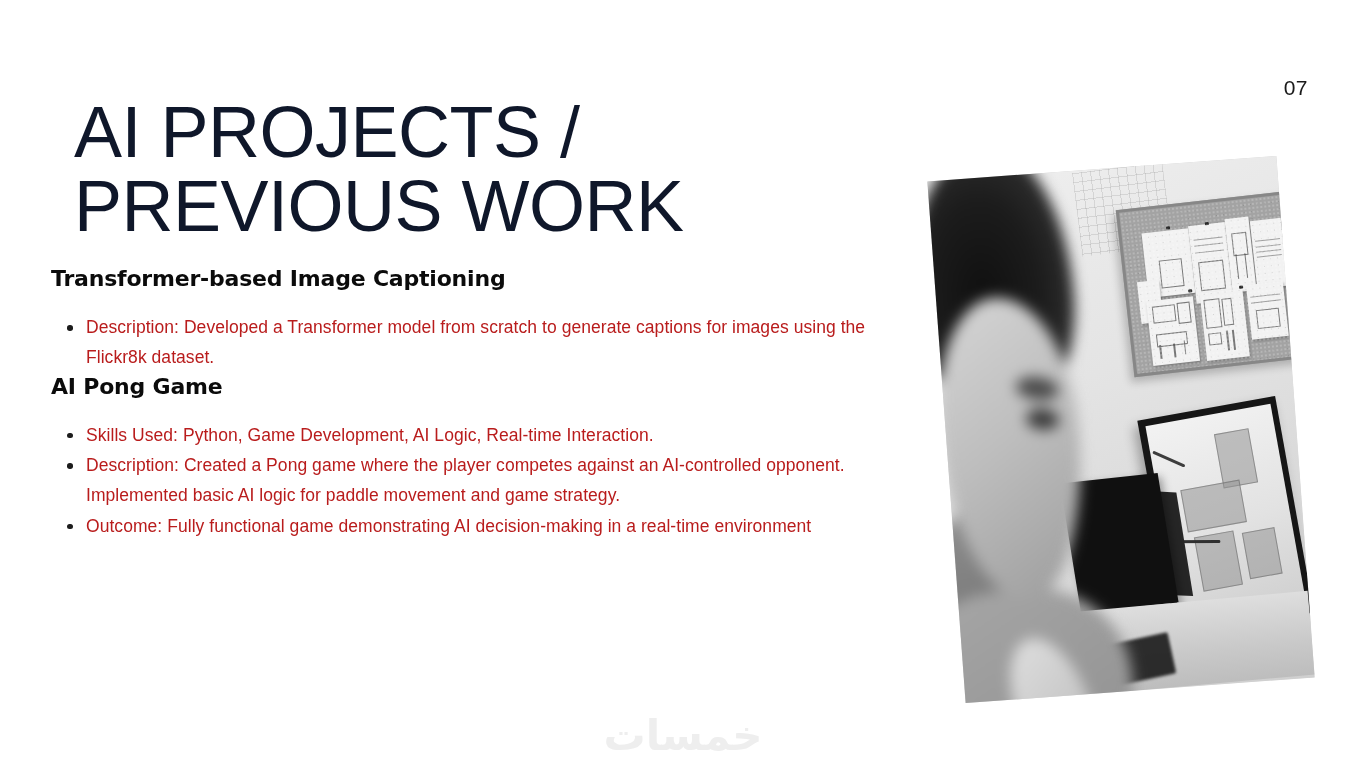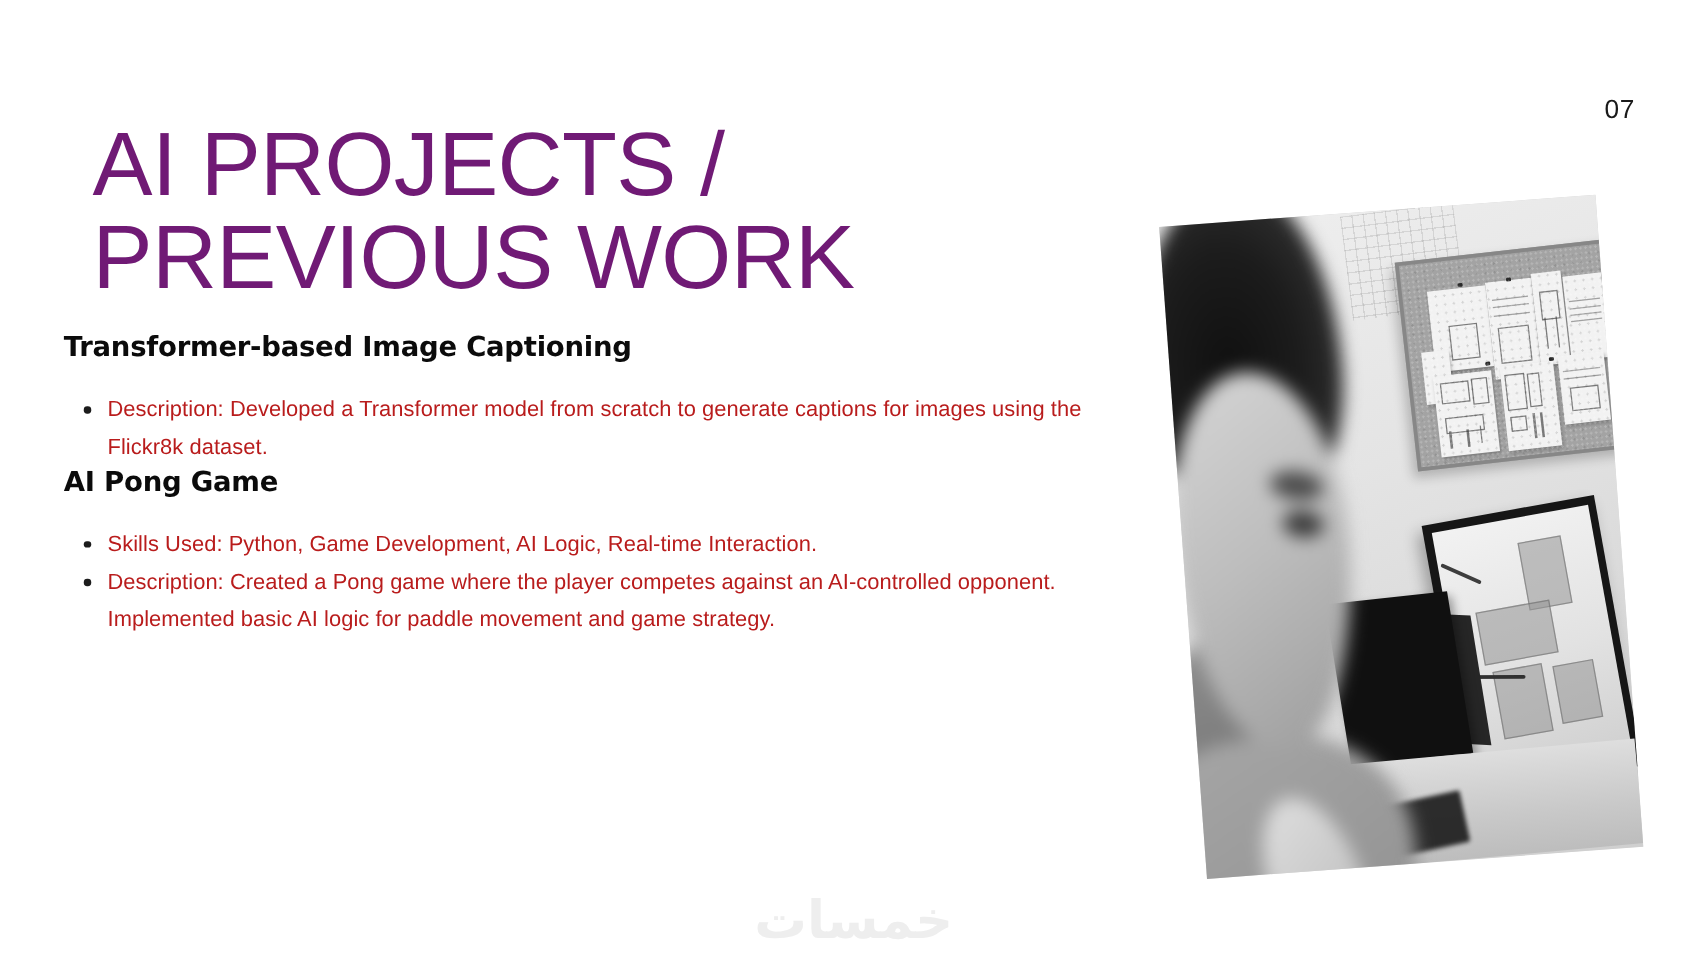--- a/index.html
+++ b/index.html
@@ -26,21 +26,21 @@
   .slide-title {
     position: absolute;
     left: 74px;
     top: 48px;
     width: 820px;
     font-family: "Liberation Sans", "DejaVu Sans", sans-serif;
     font-weight: 300;
     font-size: 72px;
     line-height: 1.02;
     letter-spacing: -0.5px;
-    color: #701a75;
+    color: #0f172a;
     white-space: pre-line;
   }
 
   
   .page-number {
     position: absolute;
     right: 58px;
     top: 76px;
     font-size: 21px;
     font-weight: 400;
@@ -390,20 +390,21 @@
       <ul class="bullets">
         <li>Description: Developed a Transformer model from scratch to generate captions for images using the Flickr8k dataset.</li>
       </ul>
     </section>
 
     <section class="project-block">
       <h2 class="project-heading">AI Pong Game</h2>
       <ul class="bullets">
         <li>Skills Used: Python, Game Development, AI Logic, Real-time Interaction.</li>
         <li>Description: Created a Pong game where the player competes against an AI-controlled opponent. Implemented basic AI logic for paddle movement and game strategy.</li>
+        <li>Outcome: Fully functional game demonstrating AI decision-making in a real-time environment</li>
       </ul>
     </section>
 
   </div>
 
   <figure class="photo-wrap">
     <div class="photo-inner">
 
       <div class="wall"></div>
       <div class="wall-grid"></div>

